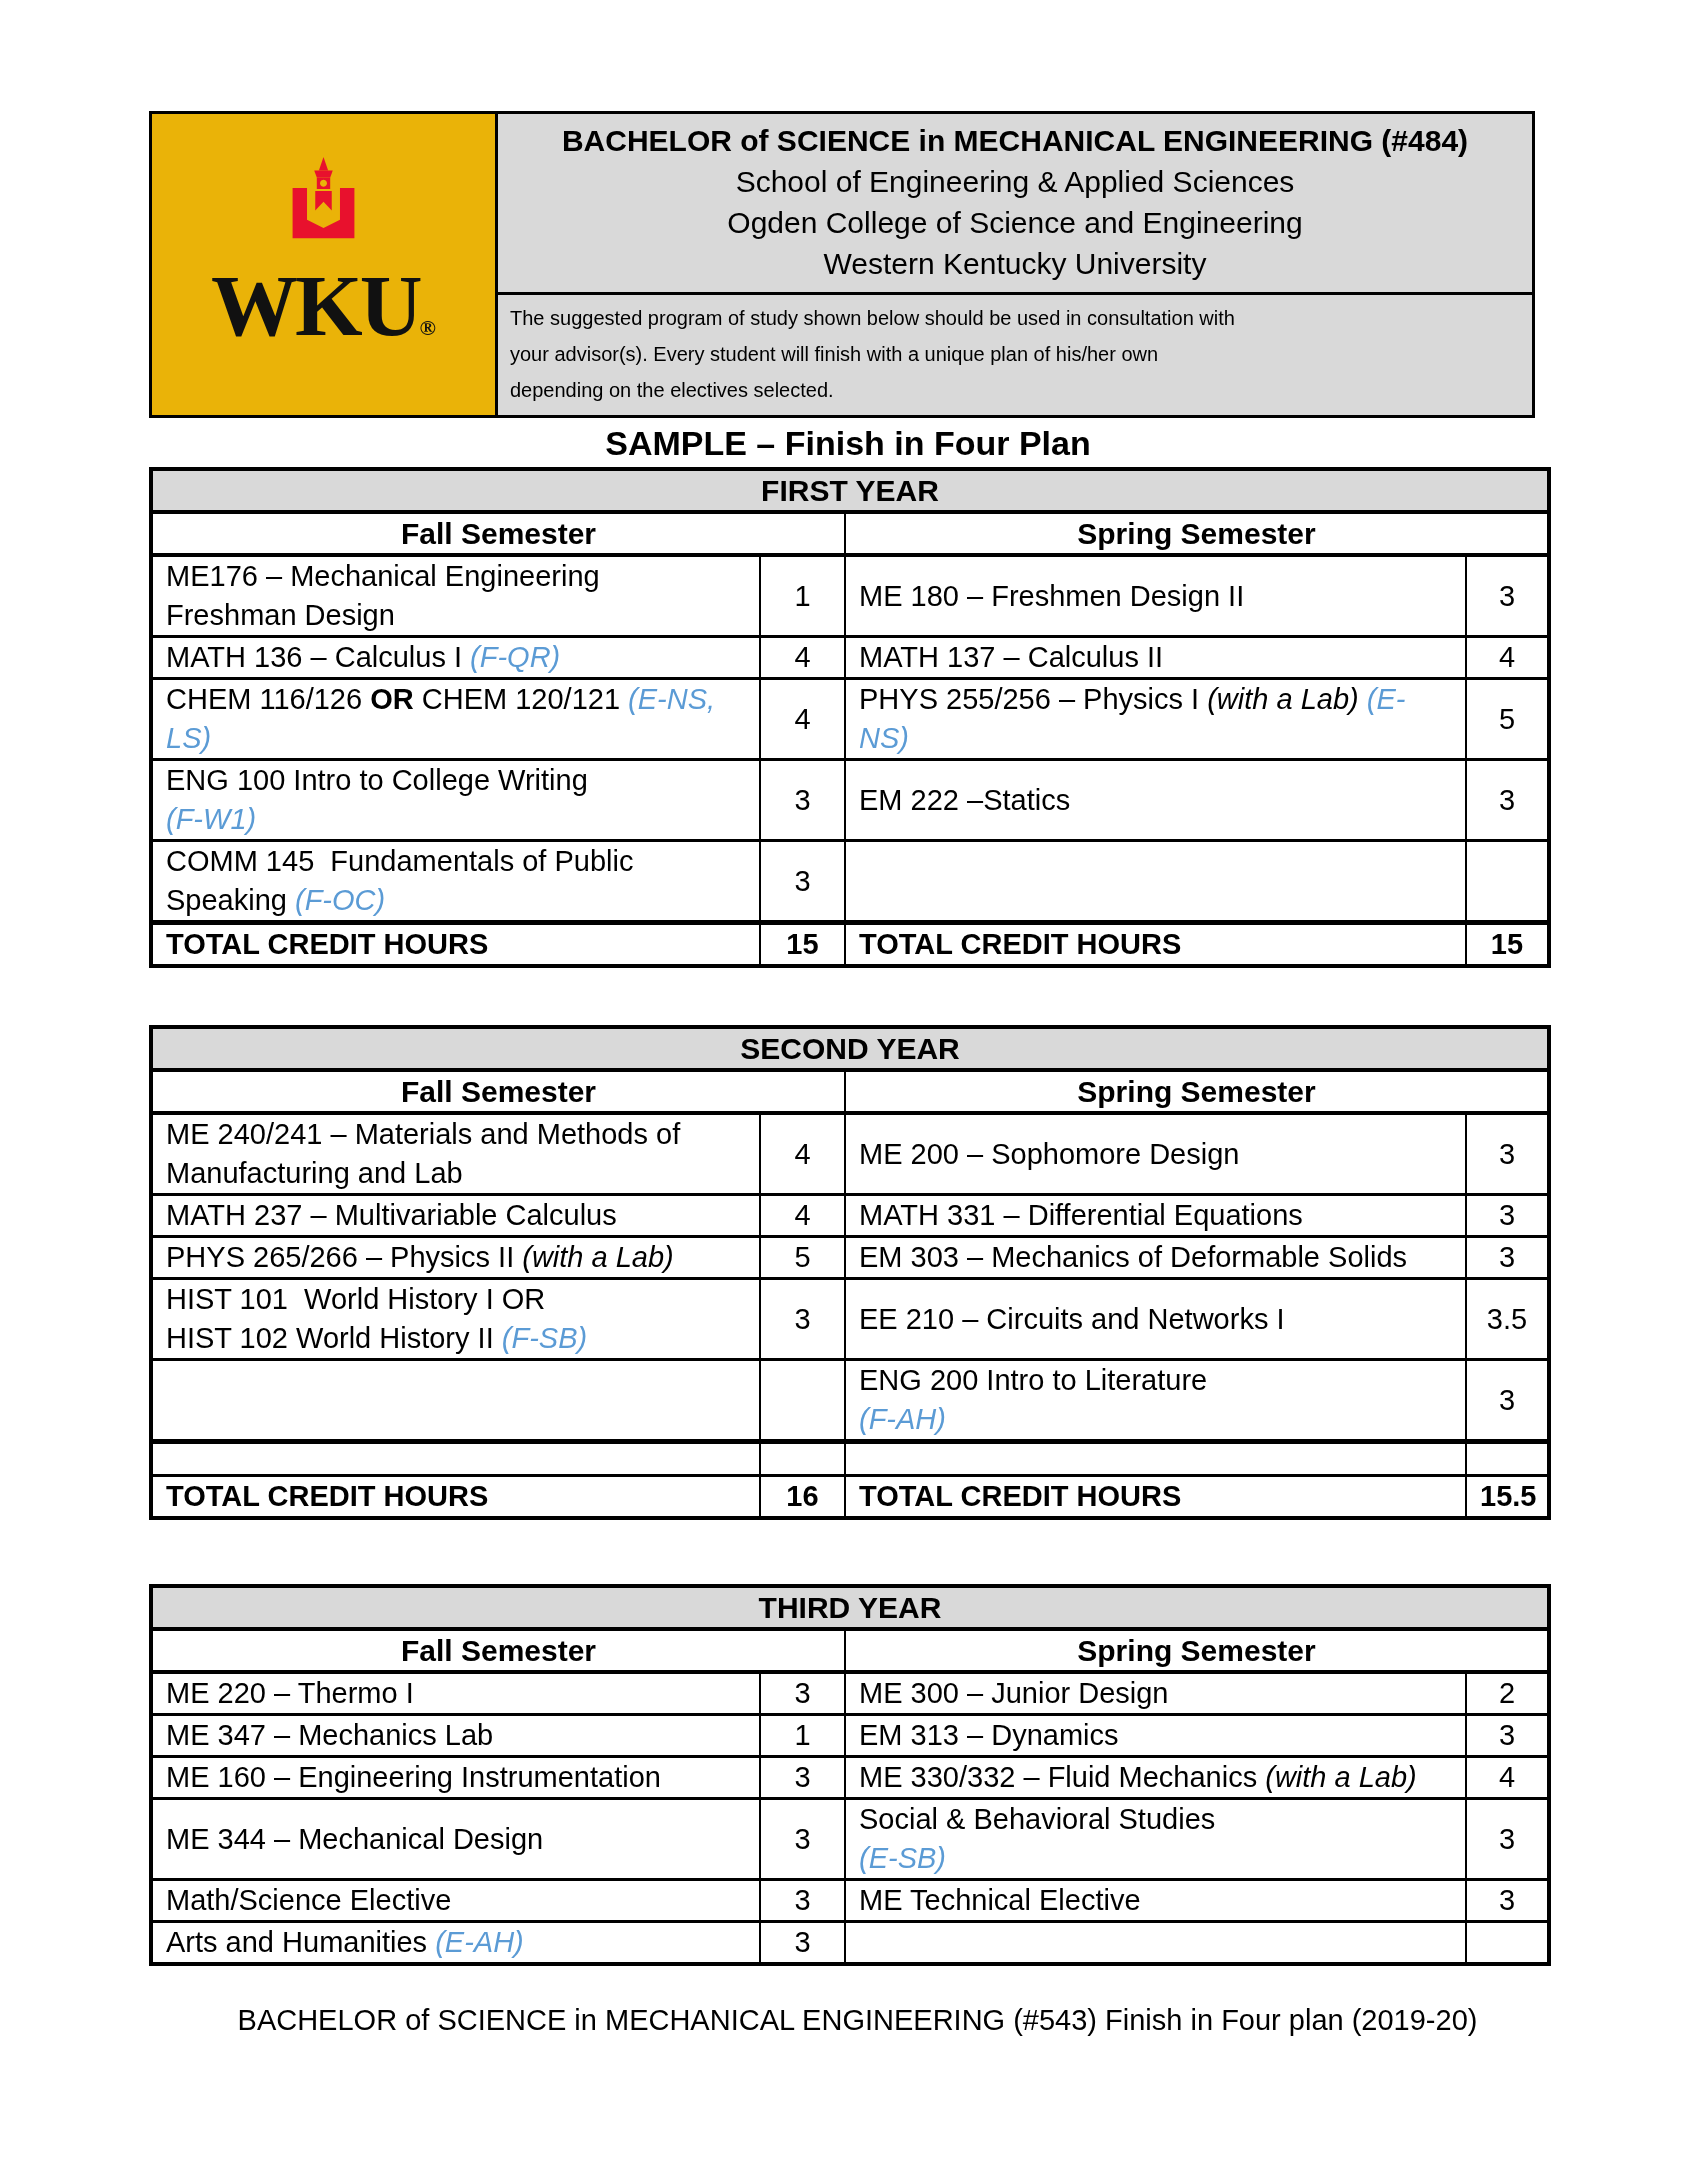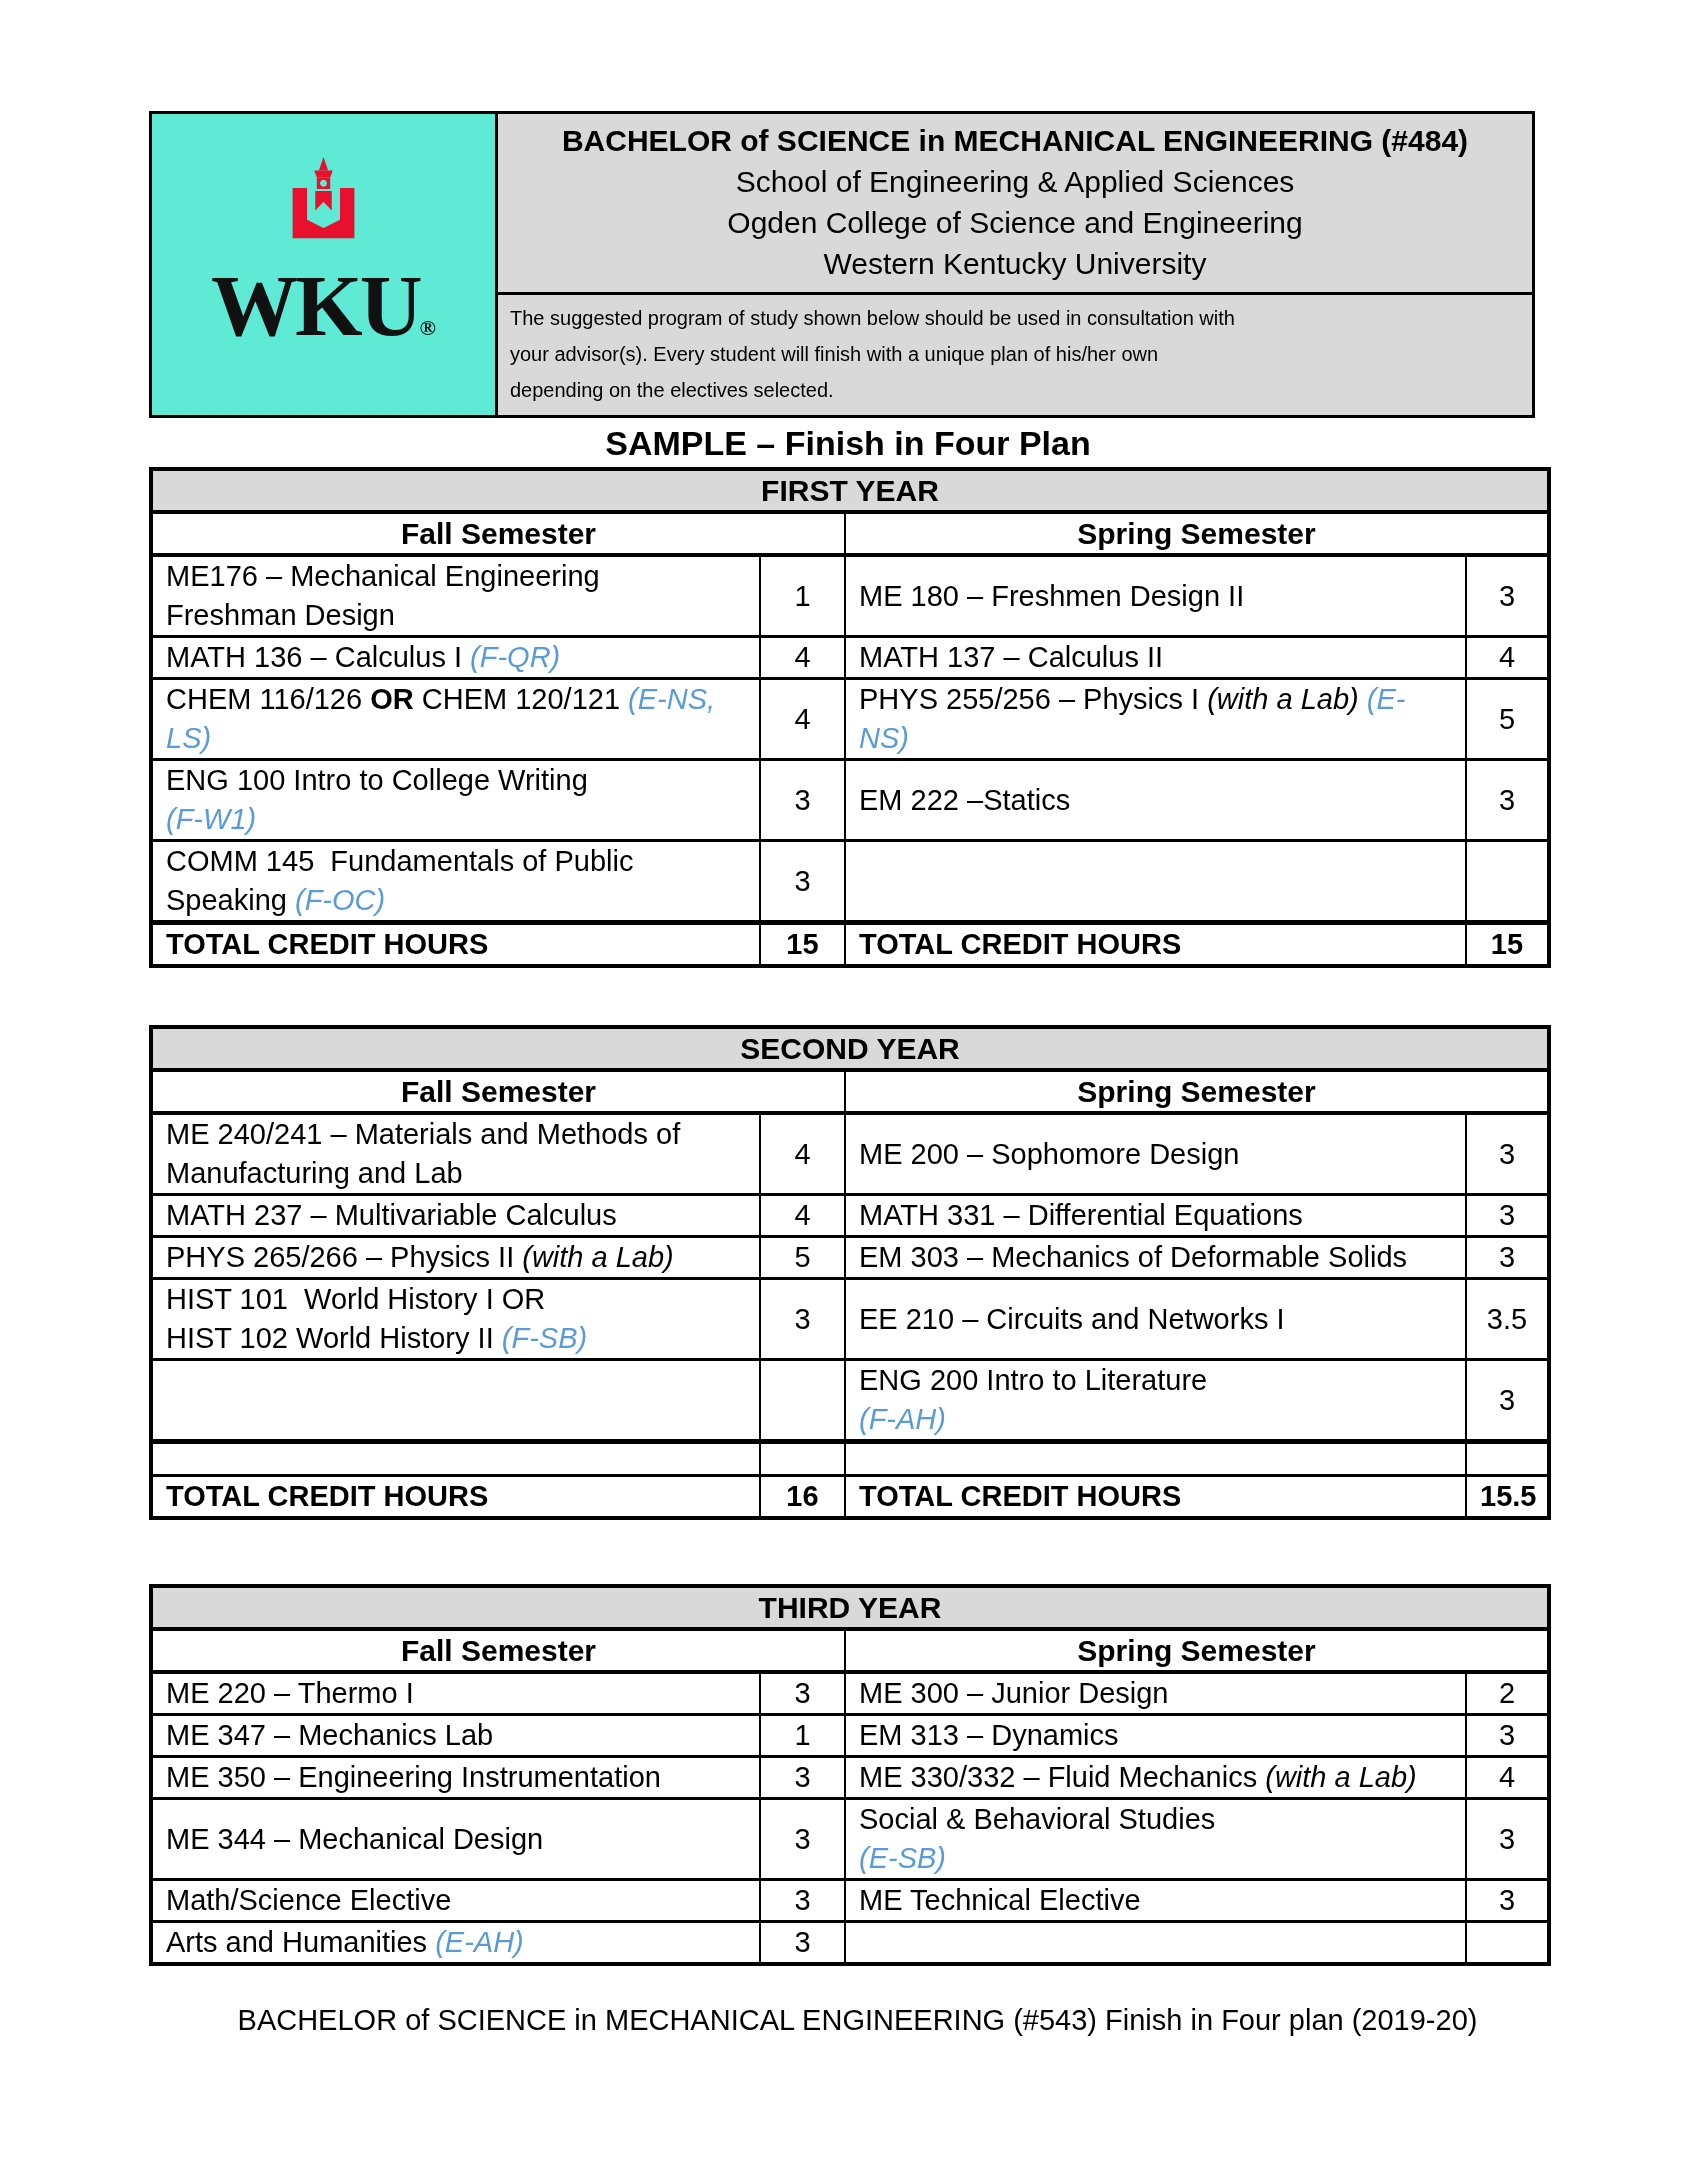--- a/index.html
+++ b/index.html
@@ -3,21 +3,21 @@
 <meta charset="utf-8">
 <style>
   html,body{margin:0;padding:0;background:#ffffff;}
   body{width:1683px;height:2178px;position:relative;overflow:hidden;
        font-family:"Liberation Sans",sans-serif;color:#000;}
   .page{position:absolute;inset:0;}
 
   
   .header-box{position:absolute;left:149px;top:111px;width:1386px;
               border:3px solid #000;display:flex;box-sizing:border-box;background:#fff;}
-  .logo-cell{width:346px;min-width:346px;background:#5eead4;border-right:3px solid #000;
+  .logo-cell{width:346px;min-width:346px;background:#eab308;border-right:3px solid #000;
              display:flex;flex-direction:column;align-items:center;justify-content:center;
              padding:6px 0;box-sizing:border-box;}
   .cupola{width:117px;height:103px;display:block;}
   .cupola path,.cupola polygon{fill:var(--logo-red,#e8112d);}
   .wordmark{font-family:"Liberation Serif",serif;font-weight:bold;font-size:87px;
             line-height:91px;letter-spacing:-3px;color:#111;}
   .wordmark .reg{font-size:22px;vertical-align:baseline;letter-spacing:0;}
   .header-right{flex:1;display:flex;flex-direction:column;box-sizing:border-box;}
   .header-title{background:var(--shade-gray,#d9d9d9);text-align:center;
                 padding:6px 4px 8px 4px;border-bottom:3px solid #000;}
@@ -221,21 +221,21 @@
           <td class="course sp"><span>ME 300 – Junior Design</span></td>
           <td class="credit">2</td>
         </tr>
         <tr class="h-single">
           <td class="course"><span>ME 347 – Mechanics Lab</span></td>
           <td class="credit">1</td>
           <td class="course sp"><span>EM 313 – Dynamics</span></td>
           <td class="credit">3</td>
         </tr>
         <tr class="h-single">
-          <td class="course"><span>ME 350 – Engineering Instrumentation</span></td>
+          <td class="course"><span>ME 160 – Engineering Instrumentation</span></td>
           <td class="credit">3</td>
           <td class="course sp"><span>ME 330/332 – Fluid Mechanics </span><span class="seg-italic">(with a Lab)</span></td>
           <td class="credit">4</td>
         </tr>
         <tr class="h-tall">
           <td class="course"><span>ME 344 – Mechanical Design</span></td>
           <td class="credit">3</td>
           <td class="course sp"><span>Social &amp; Behavioral Studies</span><br><span class="seg-blue">(E-SB)</span></td>
           <td class="credit">3</td>
         </tr>

